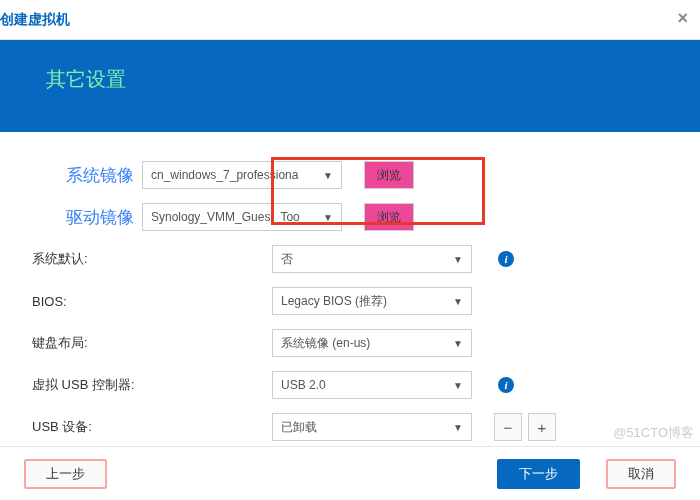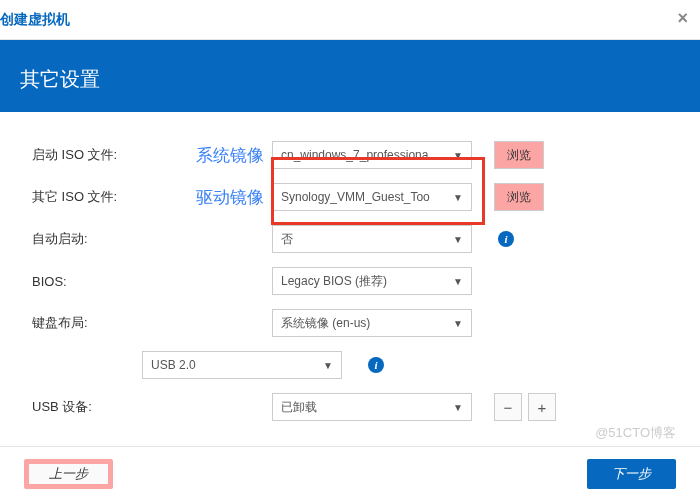--- a/index.html
+++ b/index.html
@@ -1,76 +1,74 @@
 <!DOCTYPE html>
 <html><head>
 <meta charset="utf-8">
 <style>
 * { box-sizing: border-box; margin: 0; padding: 0; font-family: "Microsoft YaHei", "PingFang SC", Arial, sans-serif; }
 body { width: 700px; height: 500px; overflow: hidden; background: #fff; position: relative; }
 .titlebar { height: 40px; background: #fff; border-bottom: 1px solid #e5e5e5; display: flex; align-items: center; position: relative; color: #0668be; font-size: 14px; font-weight: 600; }
 .titlebar .close { position: absolute; right: 12px; top: 8px; color: #888; font-size: 18px; cursor: pointer; }
-.header-band { background: #0668be; height: 72px; padding: 26px 20px; color: #ffffff; font-size: 20px; font-weight: 500; }
+.header-band { background: #0668be; height: 92px; padding: 26px 46px; color: #86efac; font-size: 20px; font-weight: 500; }
 .form-area { padding: 28px 32px 10px 32px; }
 .row { display: flex; align-items: center; margin-bottom: 12px; height: 30px; }
 .label { width: 130px; font-size: 13px; color: #333; }
 .annot { width: 110px; font-size: 17px; font-weight: 400; color: #3b82f6; text-align: right; padding-right: 8px; }
 .ctrl-col { width: 216px; }
 .select { width: 200px; height: 28px; border: 1px solid #ccc; background: #fff; display: flex; align-items: center; justify-content: space-between; padding: 0 8px; font-size: 12px; color: #555; cursor: pointer; white-space: nowrap; overflow: hidden; }
 .caret { font-size: 10px; color: #555; }
-.btn-sm { width: 50px; height: 28px; border: 1px solid #ccc; background: #fca5a5; font-size: 12px; color: #333; cursor: pointer; margin-left: 6px; }
+.btn-sm { width: 50px; height: 28px; border: 1px solid #ccc; background: #ec4899; font-size: 12px; color: #333; cursor: pointer; margin-left: 6px; }
 .sq-btn { width: 28px; height: 28px; border: 1px solid #ccc; background: #fafafa; font-size: 15px; color: #555; cursor: pointer; margin-left: 6px; display: flex; align-items: center; justify-content: center; }
 .info { width: 16px; height: 16px; border-radius: 50%; background: #0668be; color: #fff; font-size: 11px; font-style: italic; font-weight: bold; display: inline-flex; align-items: center; justify-content: center; margin-left: 10px; cursor: pointer; font-family: Georgia, serif; }
 .red-box { position: absolute; border: 3px solid #e73828; pointer-events: none; left: 271px; top: 157px; width: 214px; height: 68px; }
 .footer { position: absolute; bottom: 0; left: 0; right: 0; height: 54px; border-top: 1px solid #e5e5e5; display: flex; align-items: center; justify-content: space-between; padding: 0 24px; }
-.btn { height: 30px; padding: 0 20px; border: 5px solid #fca5a5; background: #fafafa; font-size: 13px; color: #333; cursor: pointer; border-radius: 2px; font-style: italic; }
+.btn { height: 30px; padding: 0 20px; border: 2px solid #fca5a5; background: #fafafa; font-size: 13px; color: #333; cursor: pointer; border-radius: 2px; }
 .btn.primary { background: #0668be; border-color: #0668be; color: #fff; }
 .footer-right { display: flex; gap: 26px; }
-.watermark { position: absolute; right: 24px; bottom: 58px; color: #ccc; font-size: 13px; pointer-events: none; }
+.watermark { position: absolute; right: 6px; bottom: 58px; color: #ccc; font-size: 13px; pointer-events: none; }
 </style>
 </head>
 <body>
 
 <div class="titlebar">
   <span>创建虚拟机</span>
   <span class="close">×</span>
 </div>
 
 <div class="header-band">
   <span>其它设置</span>
 </div>
 
 <div class="form-area">
 
   <div class="row">
-    <div class="label">启动 ISO 文件:</div>
     <div class="annot">系统镜像</div>
     <div class="ctrl-col">
       <div class="select">
         <span>cn_windows_7_professiona</span>
         <span class="caret">▼</span>
       </div>
     </div>
     <button class="btn-sm">浏览</button>
   </div>
 
   <div class="row">
-    <div class="label">其它 ISO 文件:</div>
     <div class="annot">驱动镜像</div>
     <div class="ctrl-col">
       <div class="select">
         <span>Synology_VMM_Guest_Too</span>
         <span class="caret">▼</span>
       </div>
     </div>
     <button class="btn-sm">浏览</button>
   </div>
 
   <div class="row">
-    <div class="label">自动启动:</div>
+    <div class="label">系统默认:</div>
     <div class="annot"></div>
     <div class="ctrl-col">
       <div class="select">
         <span>否</span>
         <span class="caret">▼</span>
       </div>
     </div>
     <span class="info">i</span>
   </div>
 
@@ -90,20 +88,21 @@
     <div class="annot"></div>
     <div class="ctrl-col">
       <div class="select">
         <span>系统镜像 (en-us)</span>
         <span class="caret">▼</span>
       </div>
     </div>
   </div>
 
   <div class="row">
+    <div class="label">虚拟 USB 控制器:</div>
     <div class="annot"></div>
     <div class="ctrl-col">
       <div class="select">
         <span>USB 2.0</span>
         <span class="caret">▼</span>
       </div>
     </div>
     <span class="info">i</span>
   </div>
 
@@ -127,14 +126,15 @@
 </div>
 
 <div class="red-box"></div>
 
 <div class="watermark">@51CTO博客</div>
 
 <div class="footer">
   <button class="btn">上一步</button>
   <div class="footer-right">
     <button class="btn primary">下一步</button>
+    <button class="btn">取消</button>
   </div>
 </div>
 
 </body></html>

